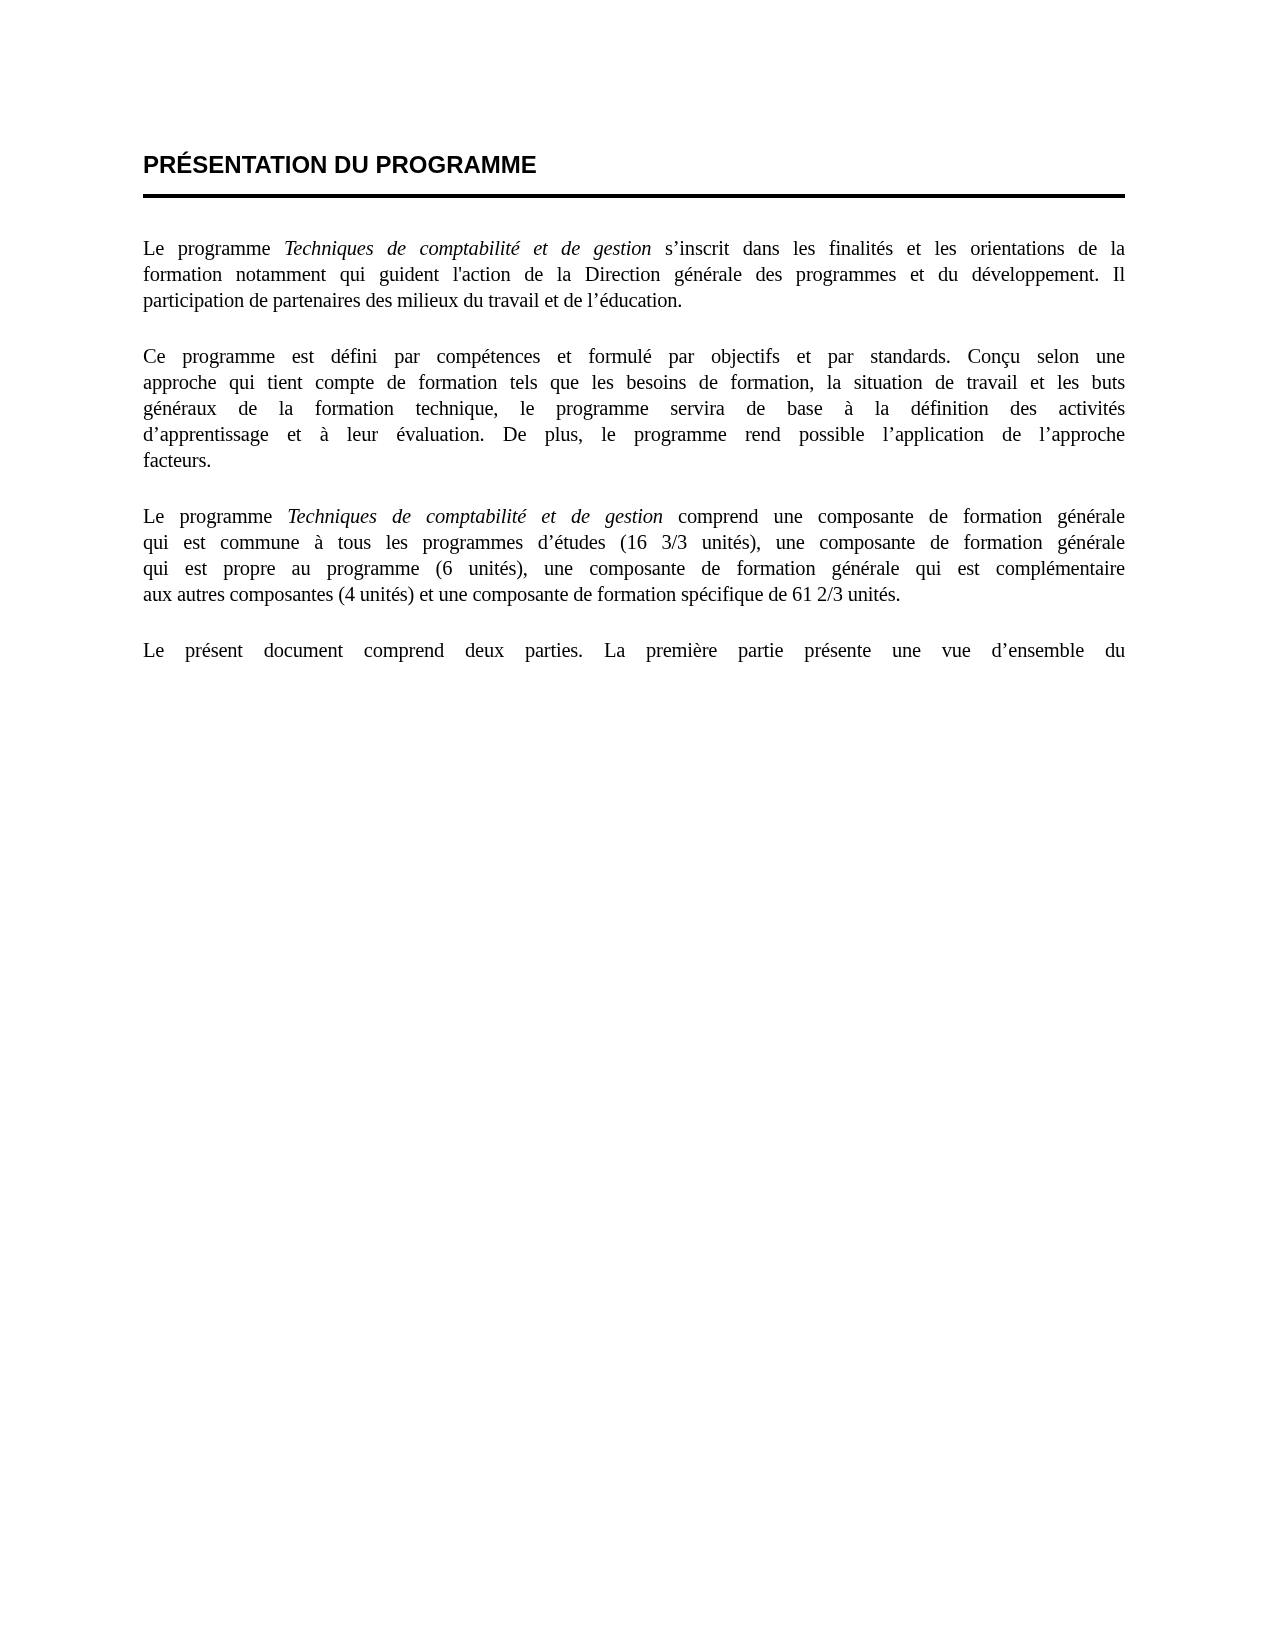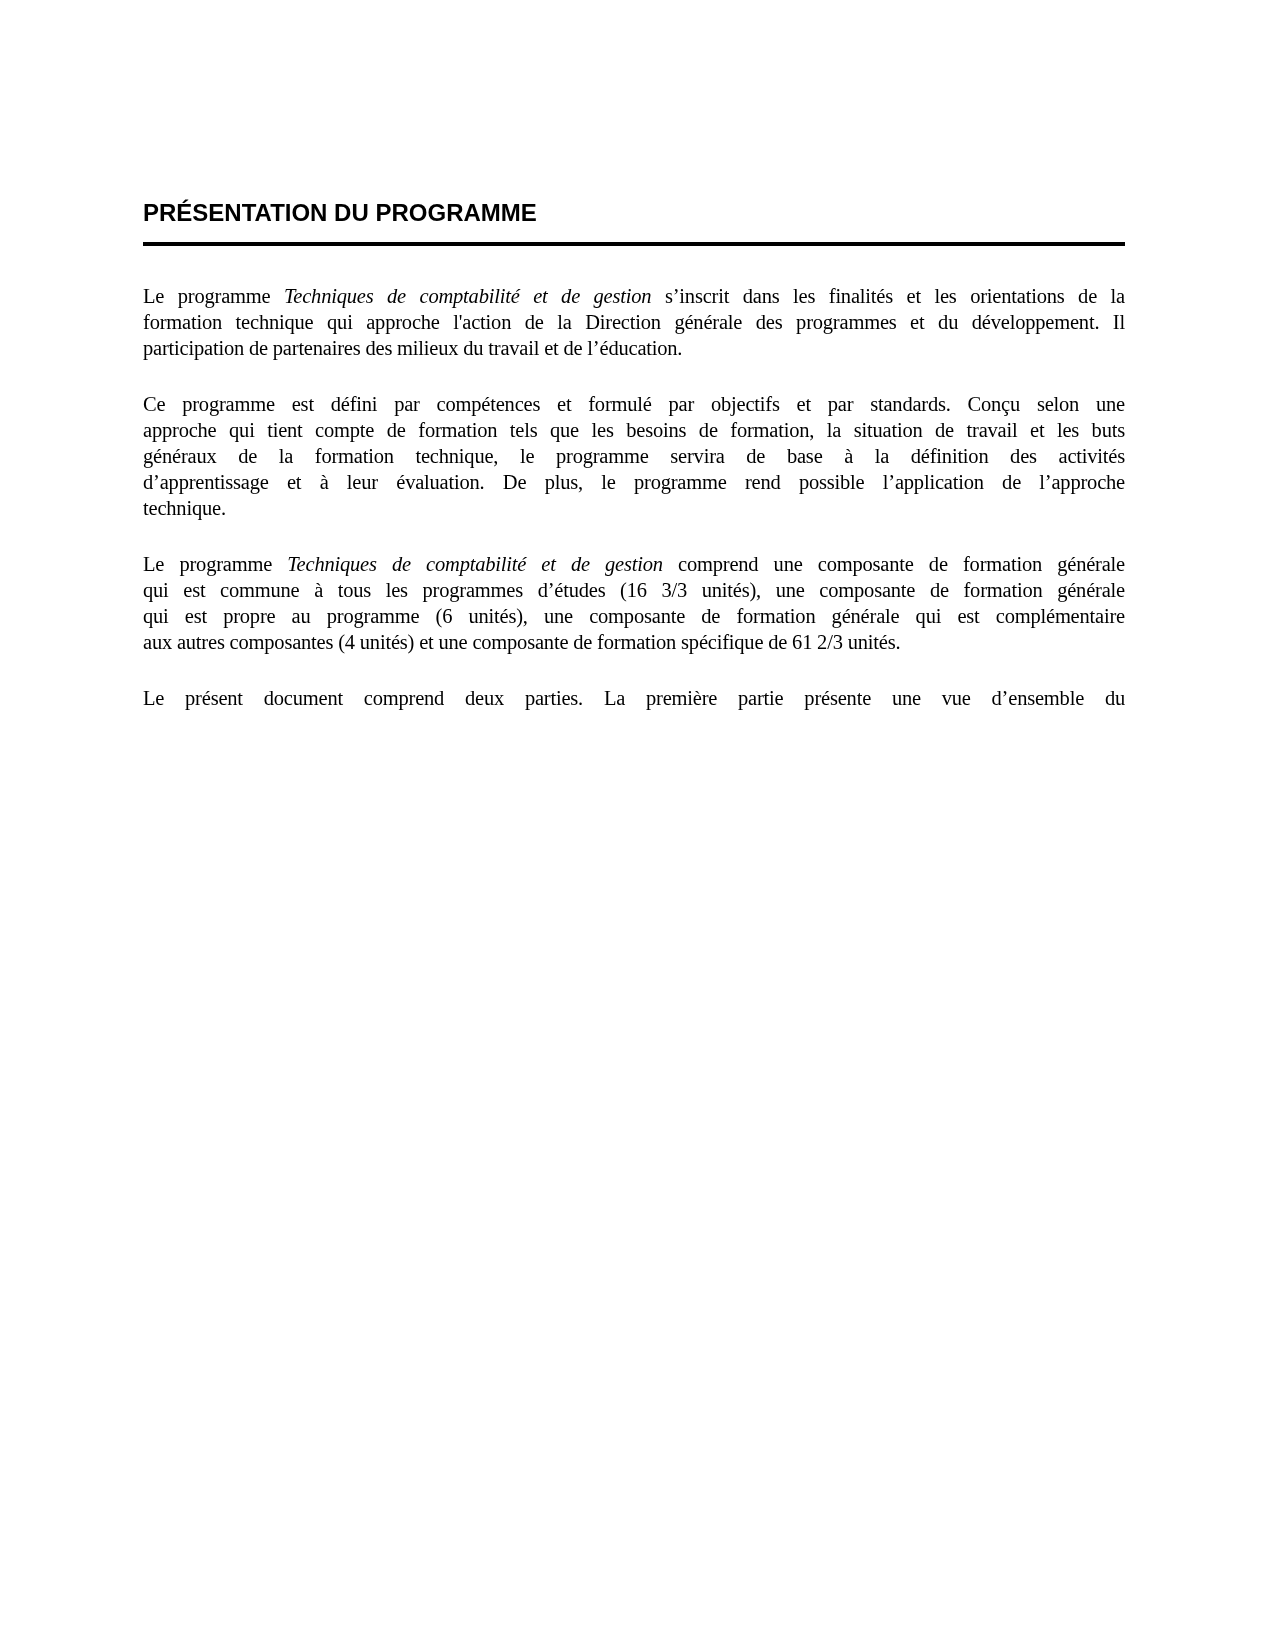--- a/index.html
+++ b/index.html
@@ -8,21 +8,20 @@
     background: #ffffff;
   }
   .page {
     position: relative;
     width: 1275px;
     height: 1312px;
     background: #ffffff;
     color: #000000;
     overflow: hidden;
     font-family: "Liberation Serif", serif;
-    margin-top: 48px;
   }
   .content {
     position: absolute;
     left: 143px;
     top: 0;
     width: 982px;
   }
   .title {
     margin: 151px 0 0 0;
     font-family: "Liberation Sans", sans-serif;
@@ -73,29 +72,29 @@
 </head>
 <body>
 
 <div class="page">
   <div class="content">
     <h1 class="title">PRÉSENTATION DU PROGRAMME</h1>
     <div class="title-rule"></div>
     <div class="doc-body">
         <div class="paragraph">
           <div class="line"><span>Le programme </span><i>Techniques de comptabilité et de gestion</i><span> s’inscrit dans les finalités et les orientations de la</span></div>
-          <div class="line"><span>formation technique qui approche l'action de la Direction générale des programmes et du développement. Il</span></div>
+          <div class="line"><span>formation notamment qui guident l'action de la Direction générale des programmes et du développement. Il</span></div>
           <div class="line last"><span>participation de partenaires des milieux du travail et de l’éducation.</span></div>
         </div>
         <div class="paragraph">
           <div class="line"><span>Ce programme est défini par compétences et formulé par objectifs et par standards. Conçu selon une</span></div>
           <div class="line"><span>approche qui tient compte de formation tels que les besoins de formation, la situation de travail et les buts</span></div>
           <div class="line"><span>généraux de la formation technique, le programme servira de base à la définition des activités</span></div>
           <div class="line"><span>d’apprentissage et à leur évaluation. De plus, le programme rend possible l’application de l’approche</span></div>
-          <div class="line last"><span>technique.</span></div>
+          <div class="line last"><span>facteurs.</span></div>
         </div>
         <div class="paragraph">
           <div class="line"><span>Le programme </span><i>Techniques de comptabilité et de gestion</i><span> comprend une composante de formation générale</span></div>
           <div class="line"><span>qui est commune à tous les programmes d’études (16 3/3 unités), une composante de formation générale</span></div>
           <div class="line"><span>qui est propre au programme (6 unités), une composante de formation générale qui est complémentaire</span></div>
           <div class="line last"><span>aux autres composantes (4 unités) et une composante de formation spécifique de 61 2/3 unités.</span></div>
         </div>
         <div class="paragraph">
           <div class="line"><span>Le présent document comprend deux parties. La première partie présente une vue d’ensemble du</span></div>
         </div>

